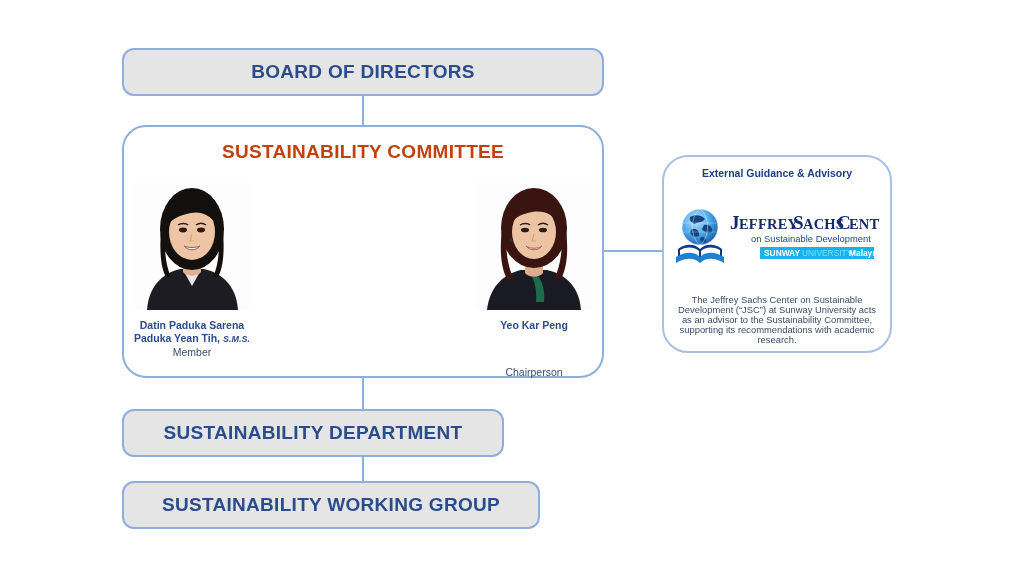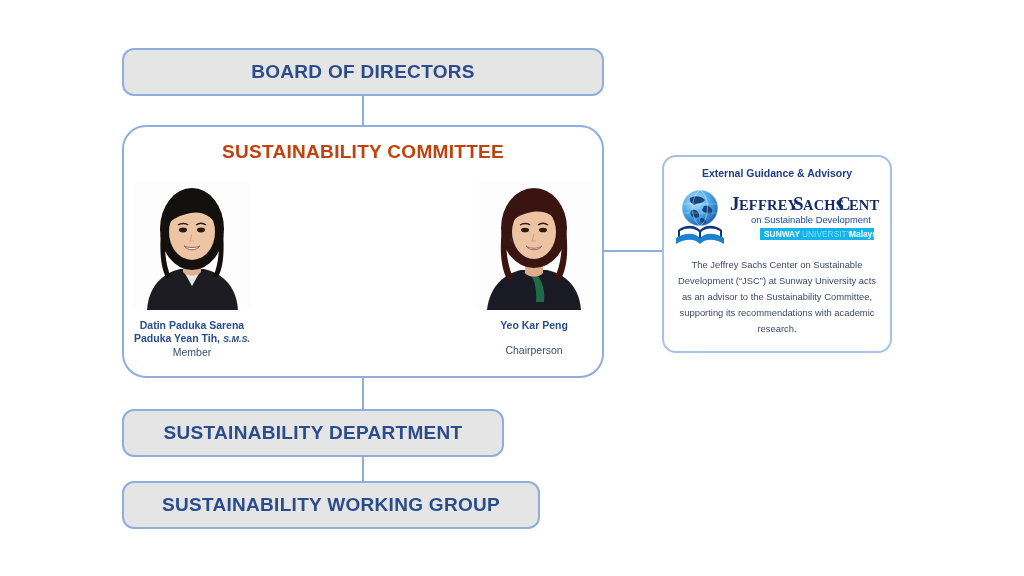--- a/index.html
+++ b/index.html
@@ -105,56 +105,57 @@
     font-style: italic;
     font-size: 9px;
     font-weight: bold;
   }
   .member-role {
     margin-top: 0;
     color: #3B4E6E;
     font-size: 10.5px;
     text-align: center;
   }
-  .member.chairperson .member-role { margin-top: 12px; }
+  .member.chairperson .member-role { margin-top: 34px; }
 
   
   #external-box {
     position: absolute;
     left: 662px;
     top: 155px;
     width: 230px;
     height: 198px;
     box-sizing: border-box;
     border: 2px solid #A8C0E4;
-    border-radius: 14px;
+    border-radius: 26px;
     background: #ffffff;
     padding: 10px 12px 8px;
     display: flex;
     flex-direction: column;
     align-items: center;
+    gap: 19px;
   }
   .external-heading {
     color: #1F3C86;
     font-weight: bold;
     font-size: 10.5px;
     text-align: center;
   }
   .jsc-logo {
     margin-top: 7px;
     width: 206px;
     height: 62px;
     position: relative;
   }
   .jsc-logo svg { display: block; width: 100%; height: 100%; }
   .external-desc {
     margin-top: 9px;
     color: #3C4A63;
     font-size: 9.4px;
-    line-height: 16px;
+    line-height: 10px;
     text-align: center;
     max-width: 205px;
   }
 
   
   .connector-v {
     position: absolute;
     width: 2px;
     background: #8FAEDC;
     left: 362px;

